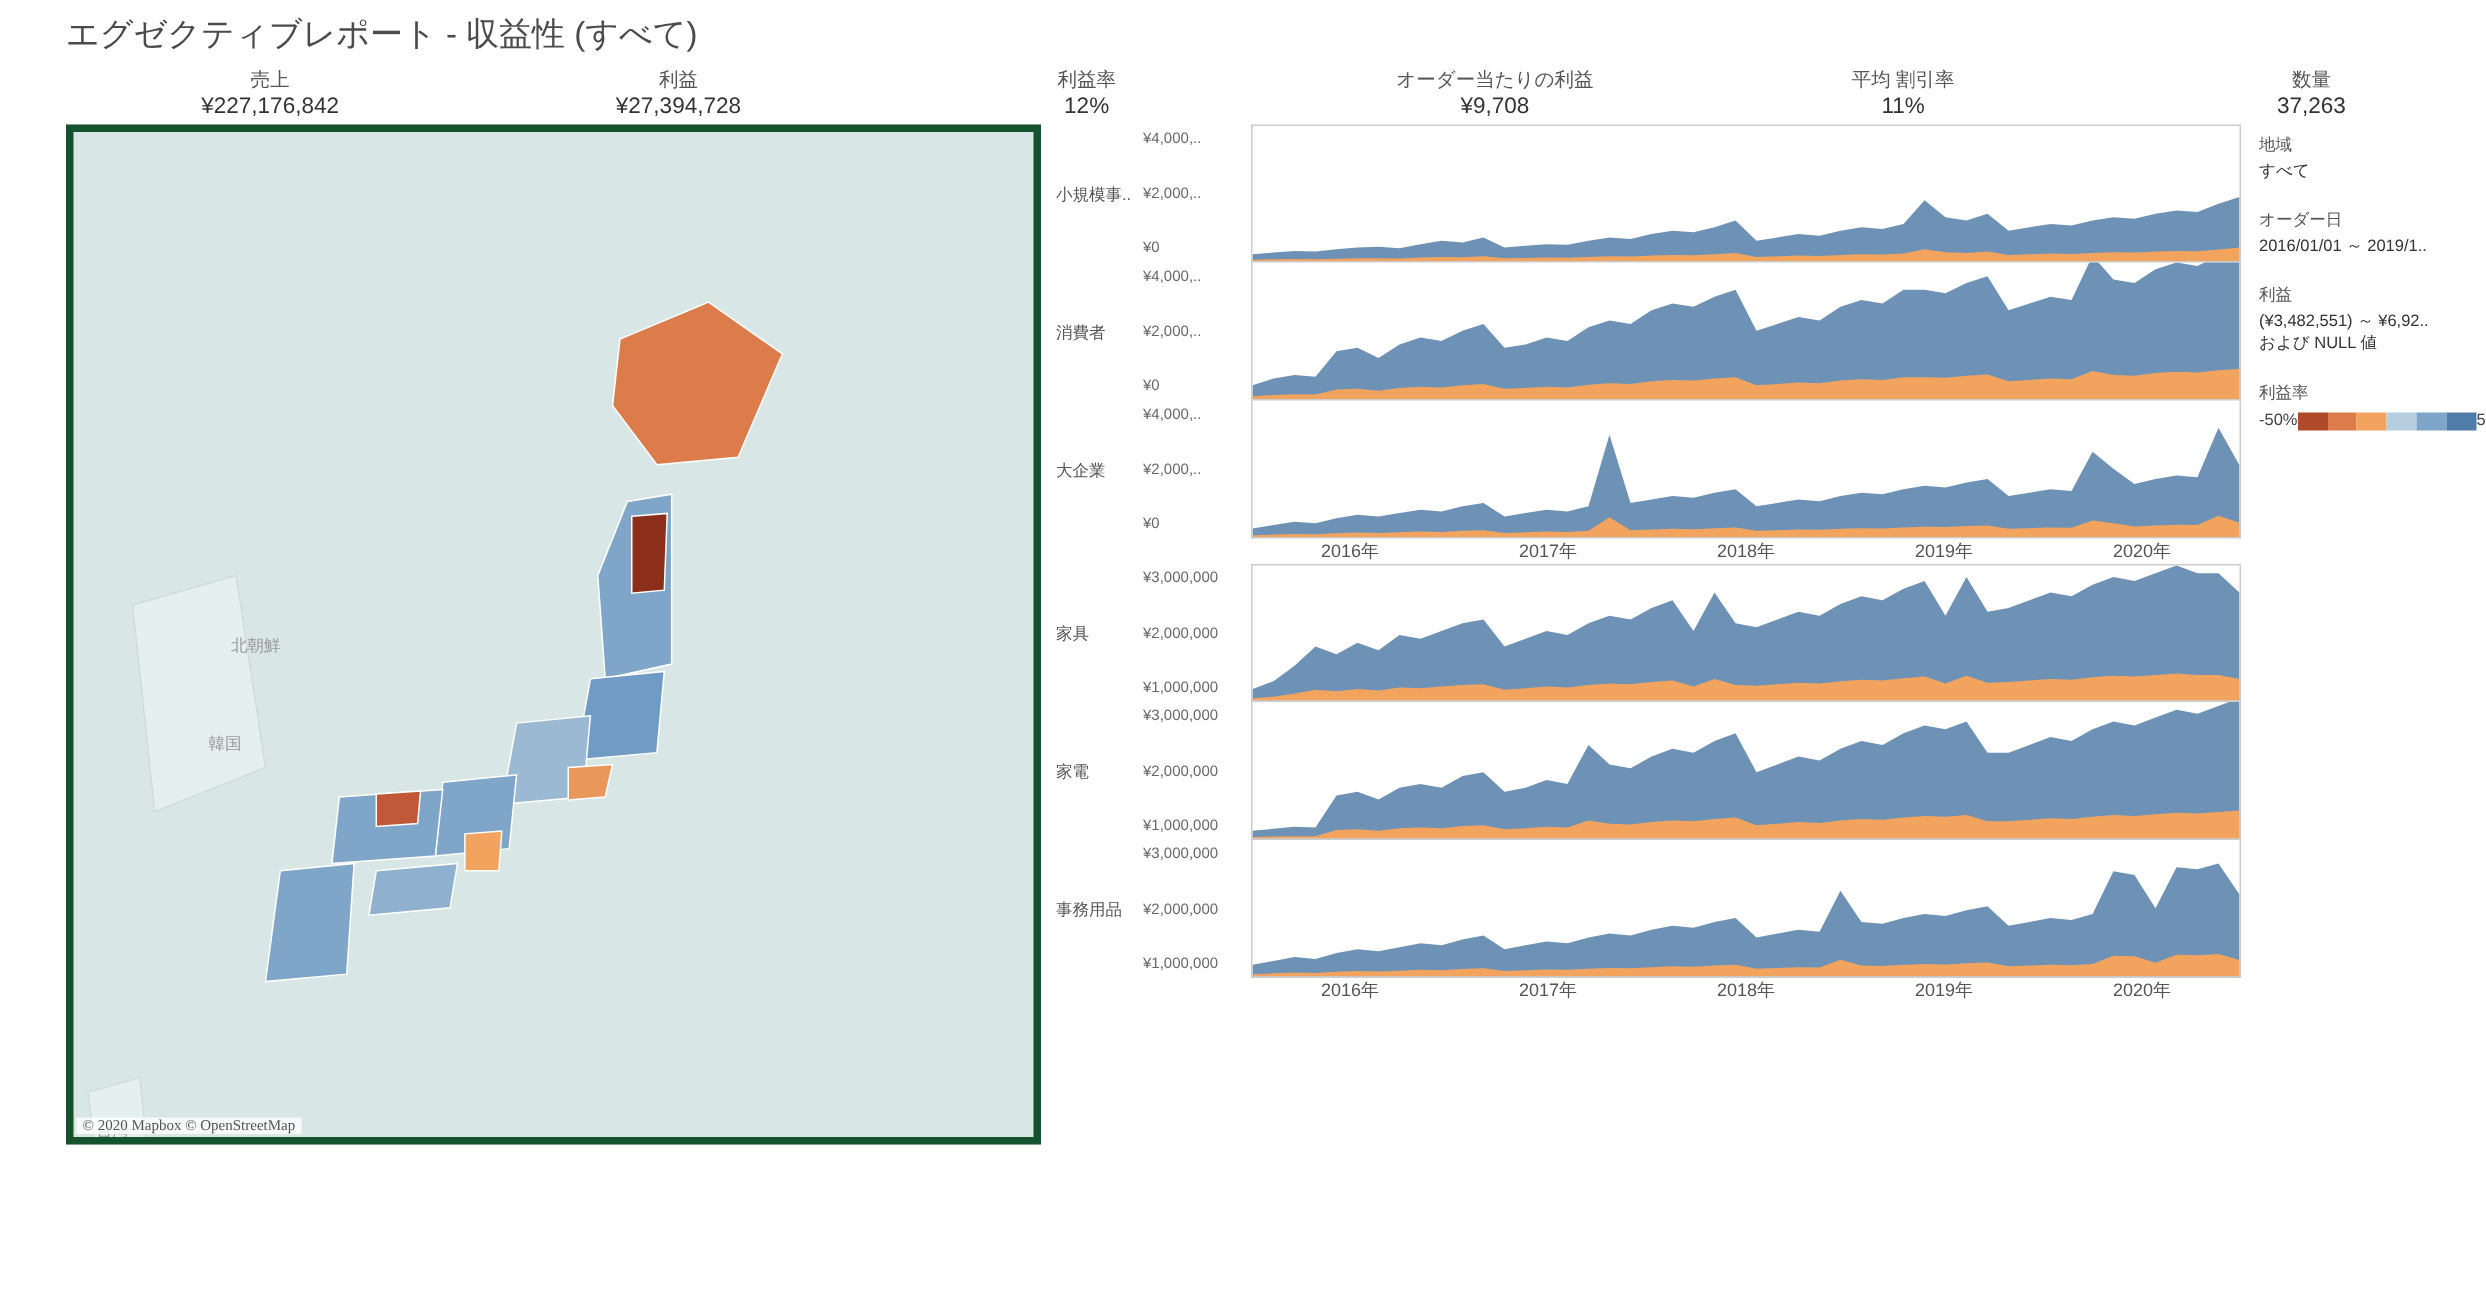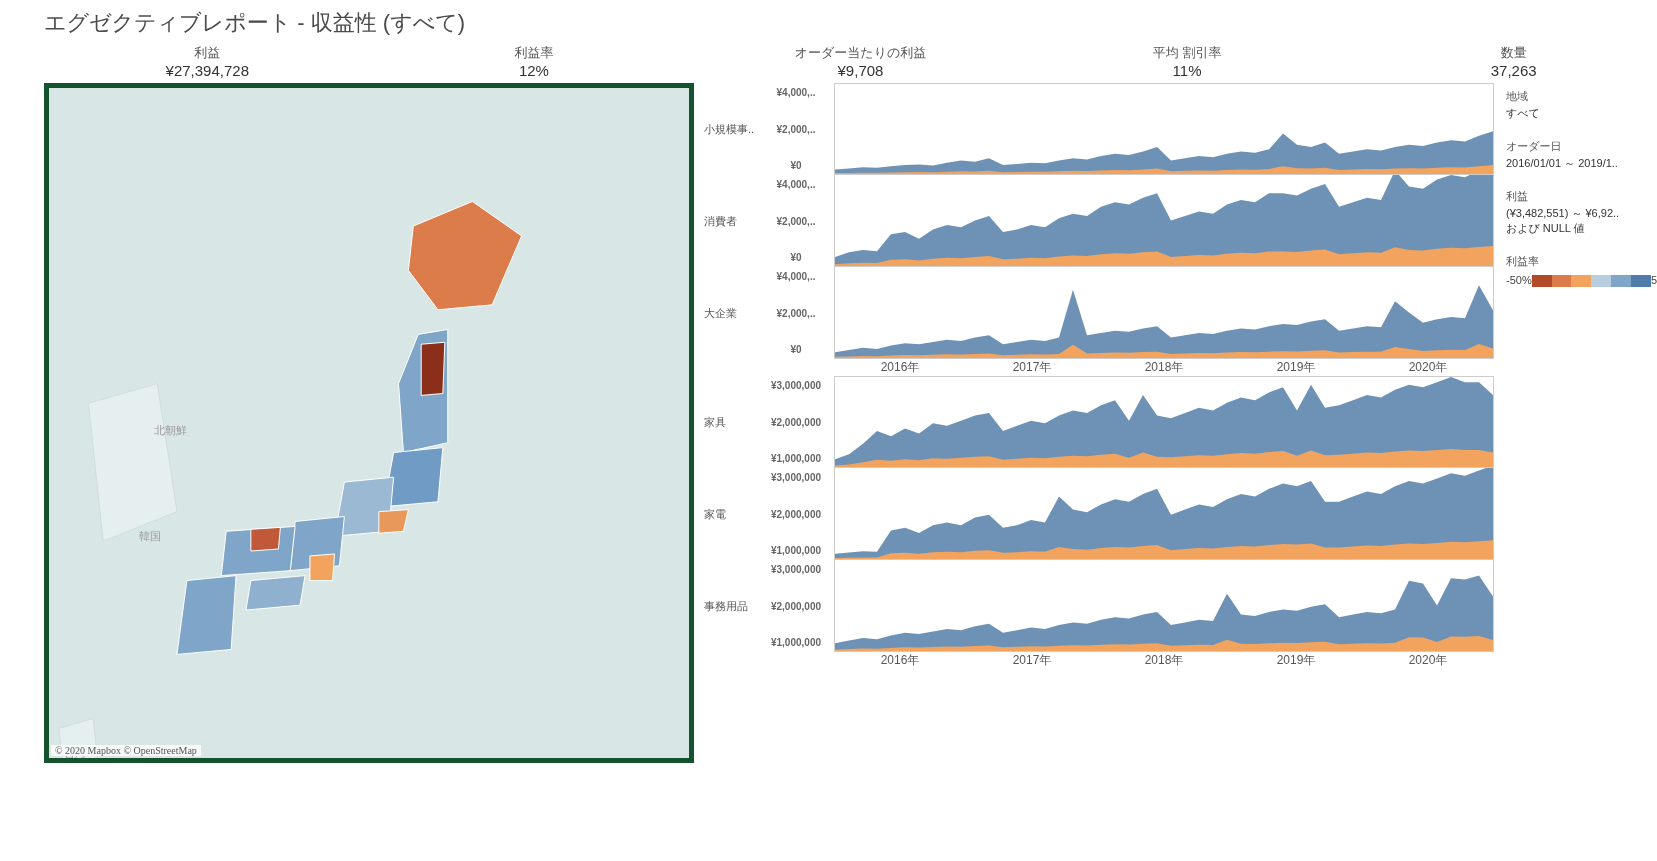--- a/index.html
+++ b/index.html
@@ -11,21 +11,21 @@
   .kpi-label { font-size: 13px; color: #555; }
   .kpi-value { font-size: 15px; font-weight: 500; color: #333; }
   .main { flex: 1; display: flex; gap: 8px; }
   .map { width: 650px; height: 680px; border: 5px solid #14532d; background: #d9e6e6; position: relative; overflow: hidden; }
   .map-credit { position: absolute; bottom: 2px; left: 2px; background: rgba(255,255,255,0.8); padding: 0 4px; font-size: 10px; color: #555; font-family: Liberation Serif, serif; }
   .plots { flex: 1; display: flex; flex-direction: column; }
   .section-title { font-size: 13px; color: #333; margin: 6px 0 4px 2px; }
   .facet-group { display: flex; flex-direction: column; }
   .facet { display: flex; align-items: stretch; border-bottom: none; }
   .facet-label { width: 60px; display: flex; align-items: center; justify-content: flex-start; font-size: 11px; color: #555; padding-left: 2px; }
-  .y-ticks { width: 72px; display: flex; flex-direction: column; justify-content: space-between; align-items: center; font-size: 10px; color: #666; padding: 4px 4px 4px 0; font-weight: bold; }
+  .y-ticks { width: 72px; display: flex; flex-direction: column; justify-content: space-between; align-items: flex-start; font-size: 10px; color: #666; padding: 4px 4px 4px 0; }
   .chart-area { flex: 1; position: relative; border: 1px solid #ccc; border-top: none; }
   .facet:first-child .chart-area { border-top: 1px solid #ccc; }
   .x-axis { display: flex; margin-left: 132px; font-size: 12px; color: #555; padding-top: 0; justify-content: center; }
   .x-axis span { flex: 1; text-align: center; }
   .sidebar { width: 175px; padding: 6px 4px; font-size: 11px; color: #444; }
   .sb-group { margin-bottom: 18px; }
   .sb-label { color: #555; margin-bottom: 2px; }
   .sb-value { color: #333; }
   .legend-bar { display: flex; height: 12px; margin: 4px 0 2px 0; }
   .legend-bar div { flex: 1; }
@@ -33,20 +33,24 @@
   .map-label { position:absolute; font-size:11px; color:#999; }
 </style>
 </head>
 <body>
 
 <div class="container">
   <div class="title">エグゼクティブレポート - 収益性 (すべて)</div>
 
   <div class="kpis" id="kpis">
       <div class="kpi">
+        <div class="kpi-label">売上</div>
+        <div class="kpi-value">¥227,176,842</div>
+      </div>
+      <div class="kpi">
         <div class="kpi-label">利益</div>
         <div class="kpi-value">¥27,394,728</div>
       </div>
       <div class="kpi">
         <div class="kpi-label">利益率</div>
         <div class="kpi-value">12%</div>
       </div>
       <div class="kpi">
         <div class="kpi-label">オーダー当たりの利益</div>
         <div class="kpi-value">¥9,708</div>
@@ -75,21 +79,21 @@
         <polygon points="265,475 290,473 288,500 265,500" fill="#f2a45f" stroke="#fff"></polygon>
         <polygon points="180,450 250,445 245,490 175,495" fill="#7fa6c9" stroke="#fff"></polygon>
         <polygon points="205,448 235,446 233,468 205,470" fill="#c15838" stroke="#fff"></polygon>
         <polygon points="205,500 260,495 255,525 200,530" fill="#8fb0ce" stroke="#fff"></polygon>
         <polygon points="140,500 190,495 185,570 130,575" fill="#7fa6c9" stroke="#fff"></polygon>
 
         <polygon points="40,320 110,300 130,430 55,460" fill="#e6efef" stroke="#d0dcdc"></polygon>
         <polygon points="10,650 45,640 50,690 15,695" fill="#e6efef" stroke="#d0dcdc"></polygon>
       </svg>
       <div class="map-label" style="top:335px;left:105px;">北朝鮮</div>
-      <div class="map-label" style="top:441px;left:90px;">韓国</div>
+      <div class="map-label" style="top:400px;left:90px;">韓国</div>
       <div class="map-label" style="top:658px;left:15px;">台湾</div>
       <div class="map-credit">© 2020 Mapbox © OpenStreetMap</div>
     </div>
 
     <div class="plots">
       <div class="facet-group" id="segments">
           <div class="facet" style="height: 92px;">
             <div class="facet-label">小規模事..</div>
             <div class="y-ticks">
               <span>¥4,000,..</span>

